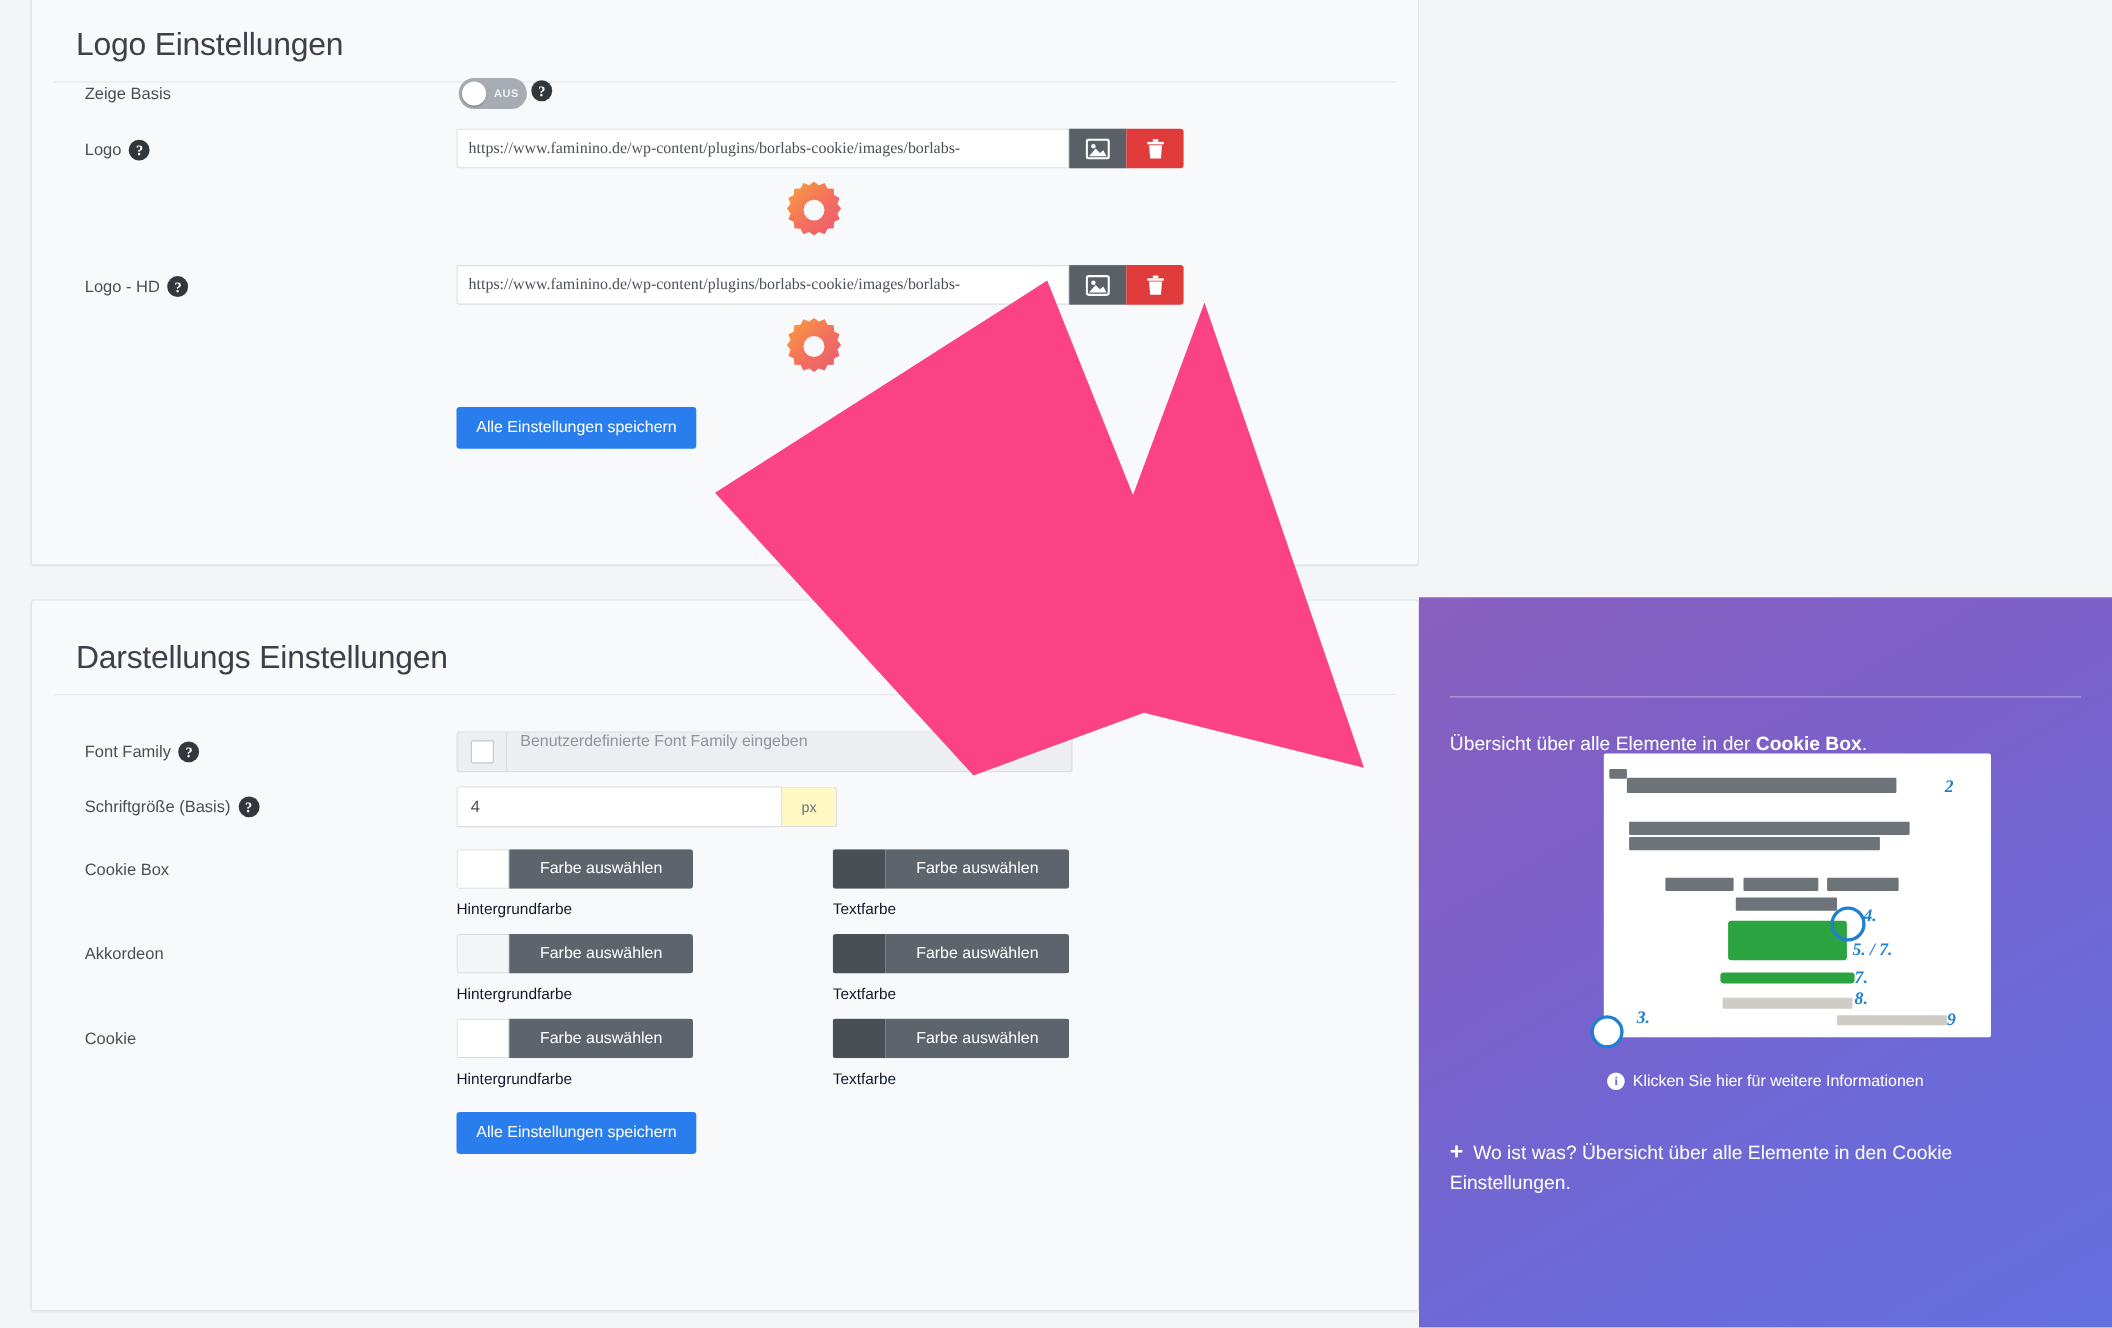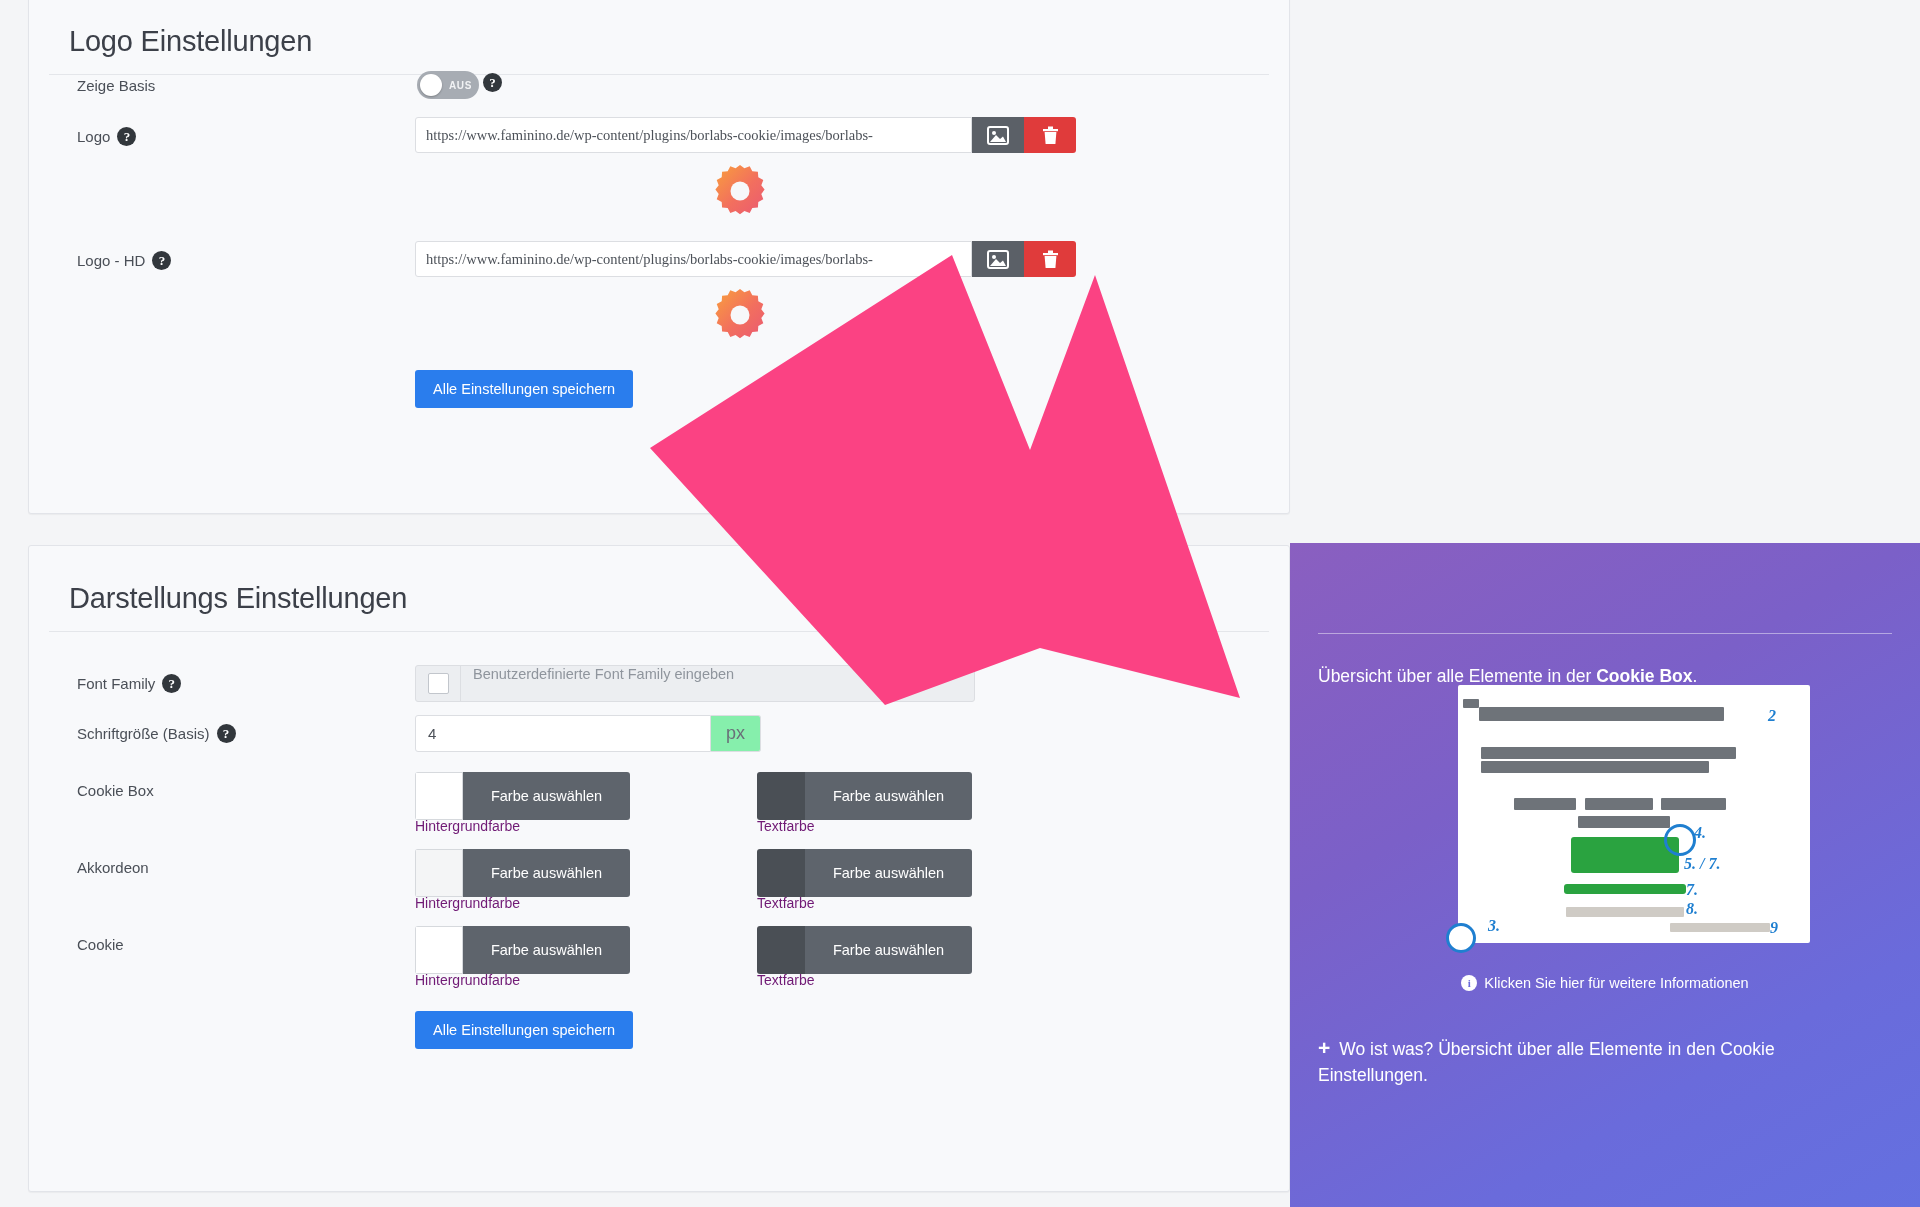--- a/index.html
+++ b/index.html
@@ -189,34 +189,34 @@
     border-radius: 3px 0 0 3px;
     font-size: 15px;
     color: #4c5158;
     padding: 0 12px;
     box-sizing: border-box;
     line-height: 35px;
   }
   .size-unit {
     position: absolute;
     height: 37px;
-    background: #86efac;
+    background: #fef9c3;
     border: 1px solid #dcdee2;
     border-left: none;
     border-radius: 0 3px 3px 0;
-    font-size: 18px;
+    font-size: 13px;
     color: #6a7079;
     display: flex; align-items: center; justify-content: center;
     box-sizing: border-box;
   }
 
   
   .color-btn {
     position: absolute;
-    height: 48px;
+    height: 36px;
     width: 215px;
     display: flex;
     align-items: stretch;
     border-radius: 3px;
     overflow: hidden;
     cursor: pointer;
   }
   .color-btn .swatch { width: 48px; flex: none; }
   .color-btn .cb-label {
     flex: 1;
@@ -224,21 +224,21 @@
     color: #fff;
     font-size: 14.5px;
     display: flex;
     align-items: center;
     justify-content: center;
   }
   .color-btn .cb-label { background: #5e646c; }
   .color-sub {
     position: absolute;
     font-size: 14px;
-    color: #701a75;
+    color: #0f172a;
   }
 
   
   #right-panel {
     position: absolute;
     left: 1290px;
     top: 543px;
     width: 630px;
     height: 664px;
     background: linear-gradient(150deg, #8a5fc0 0%, #7b60c8 35%, #6a6bdb 75%, #6470e0 100%);

